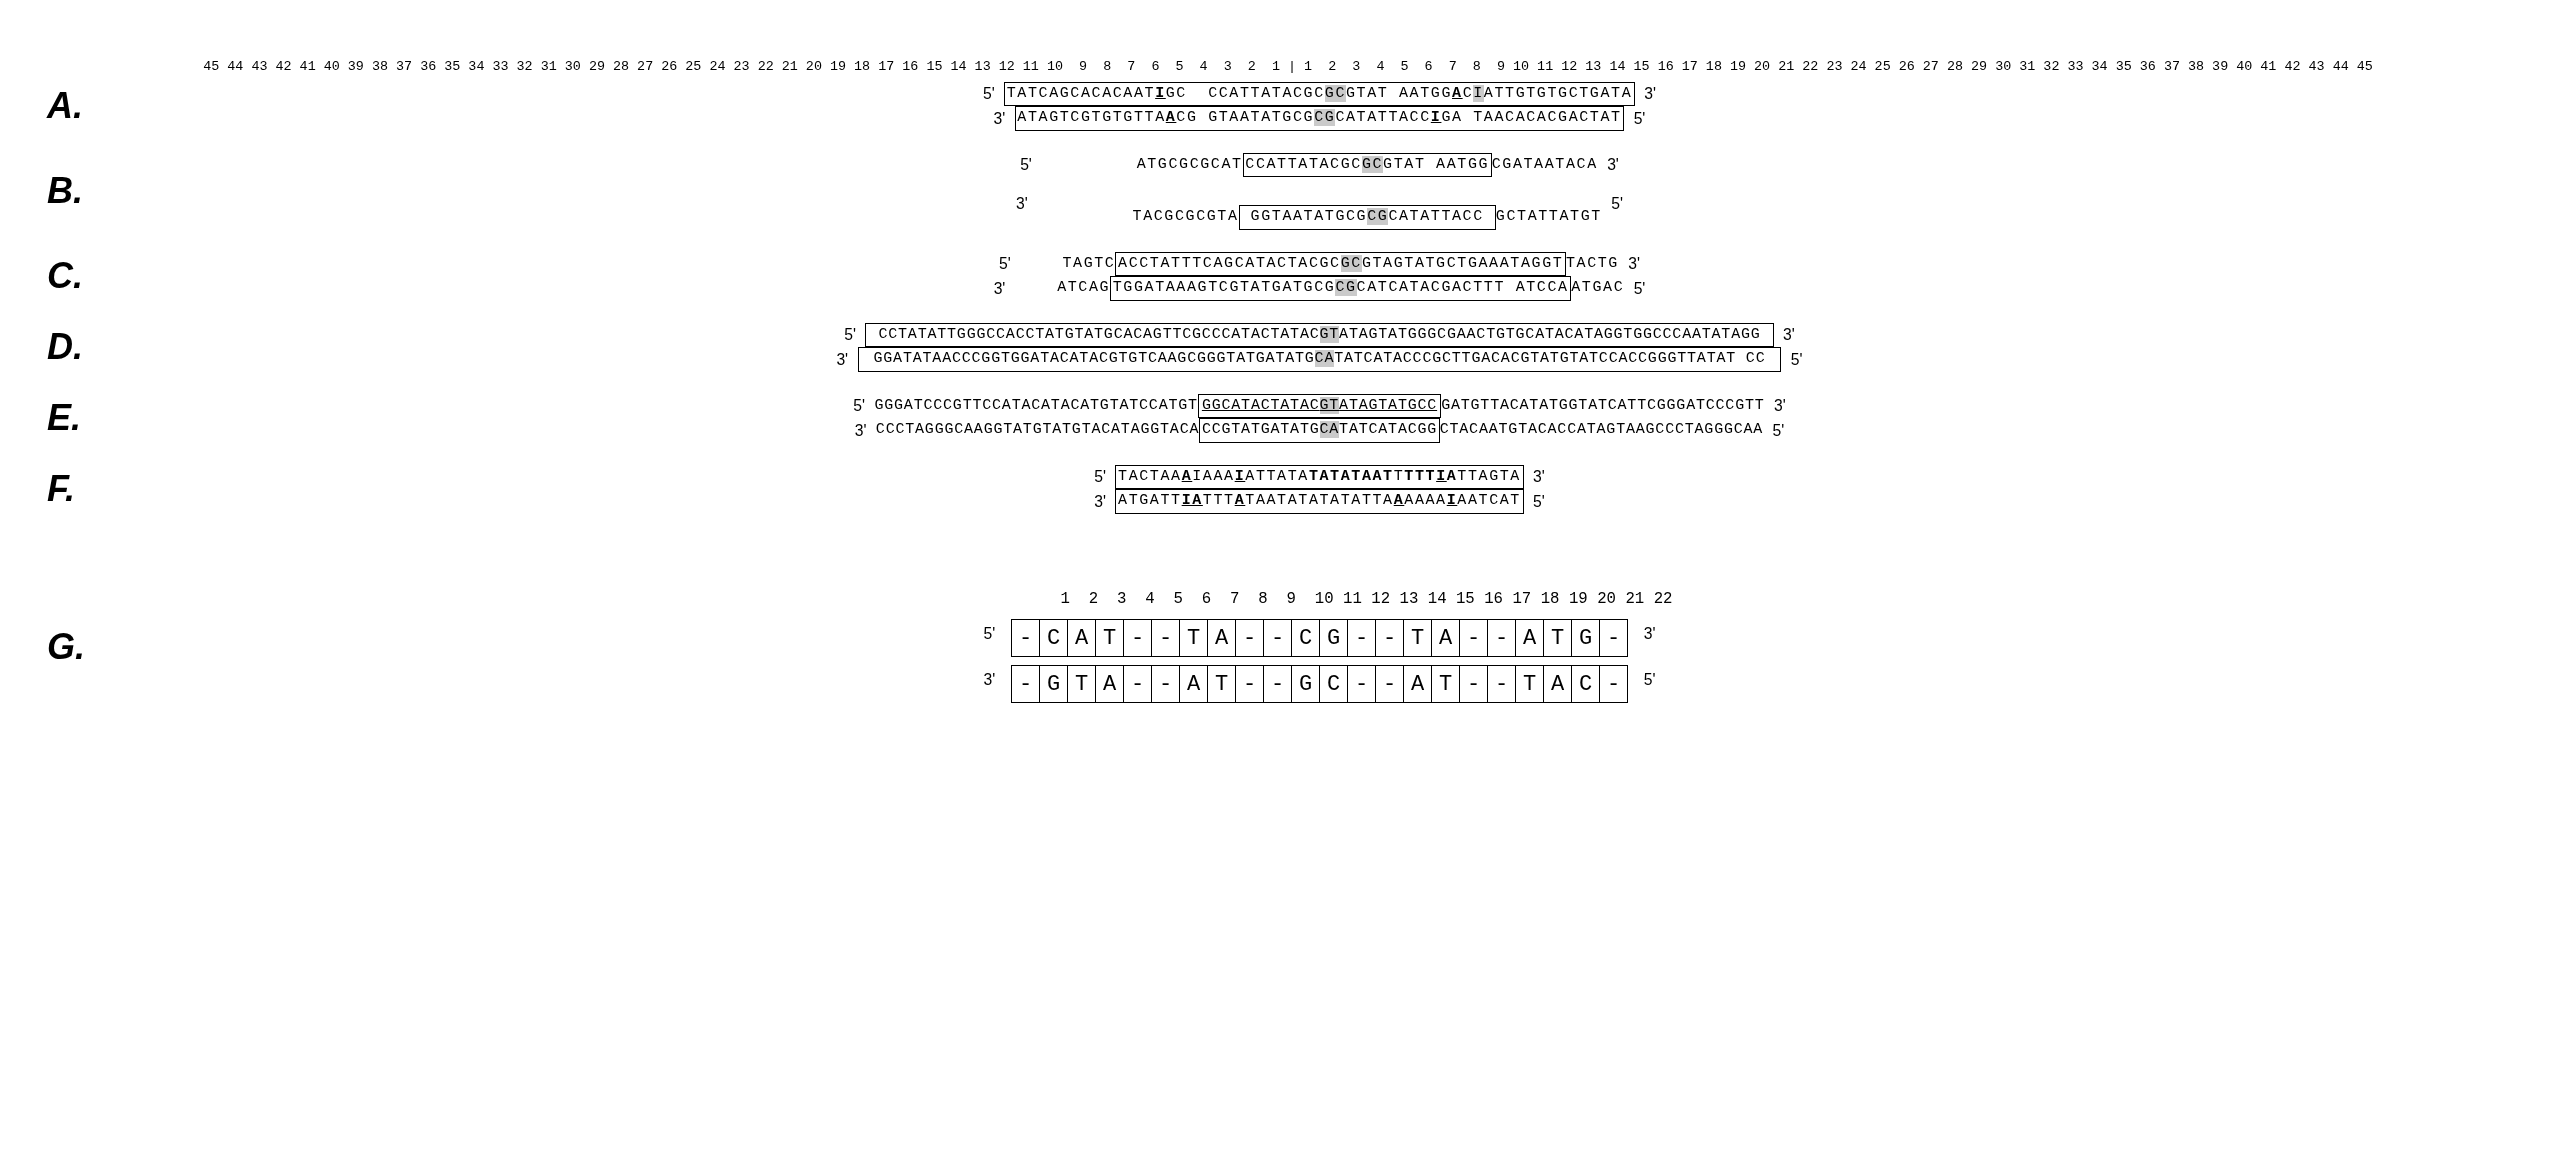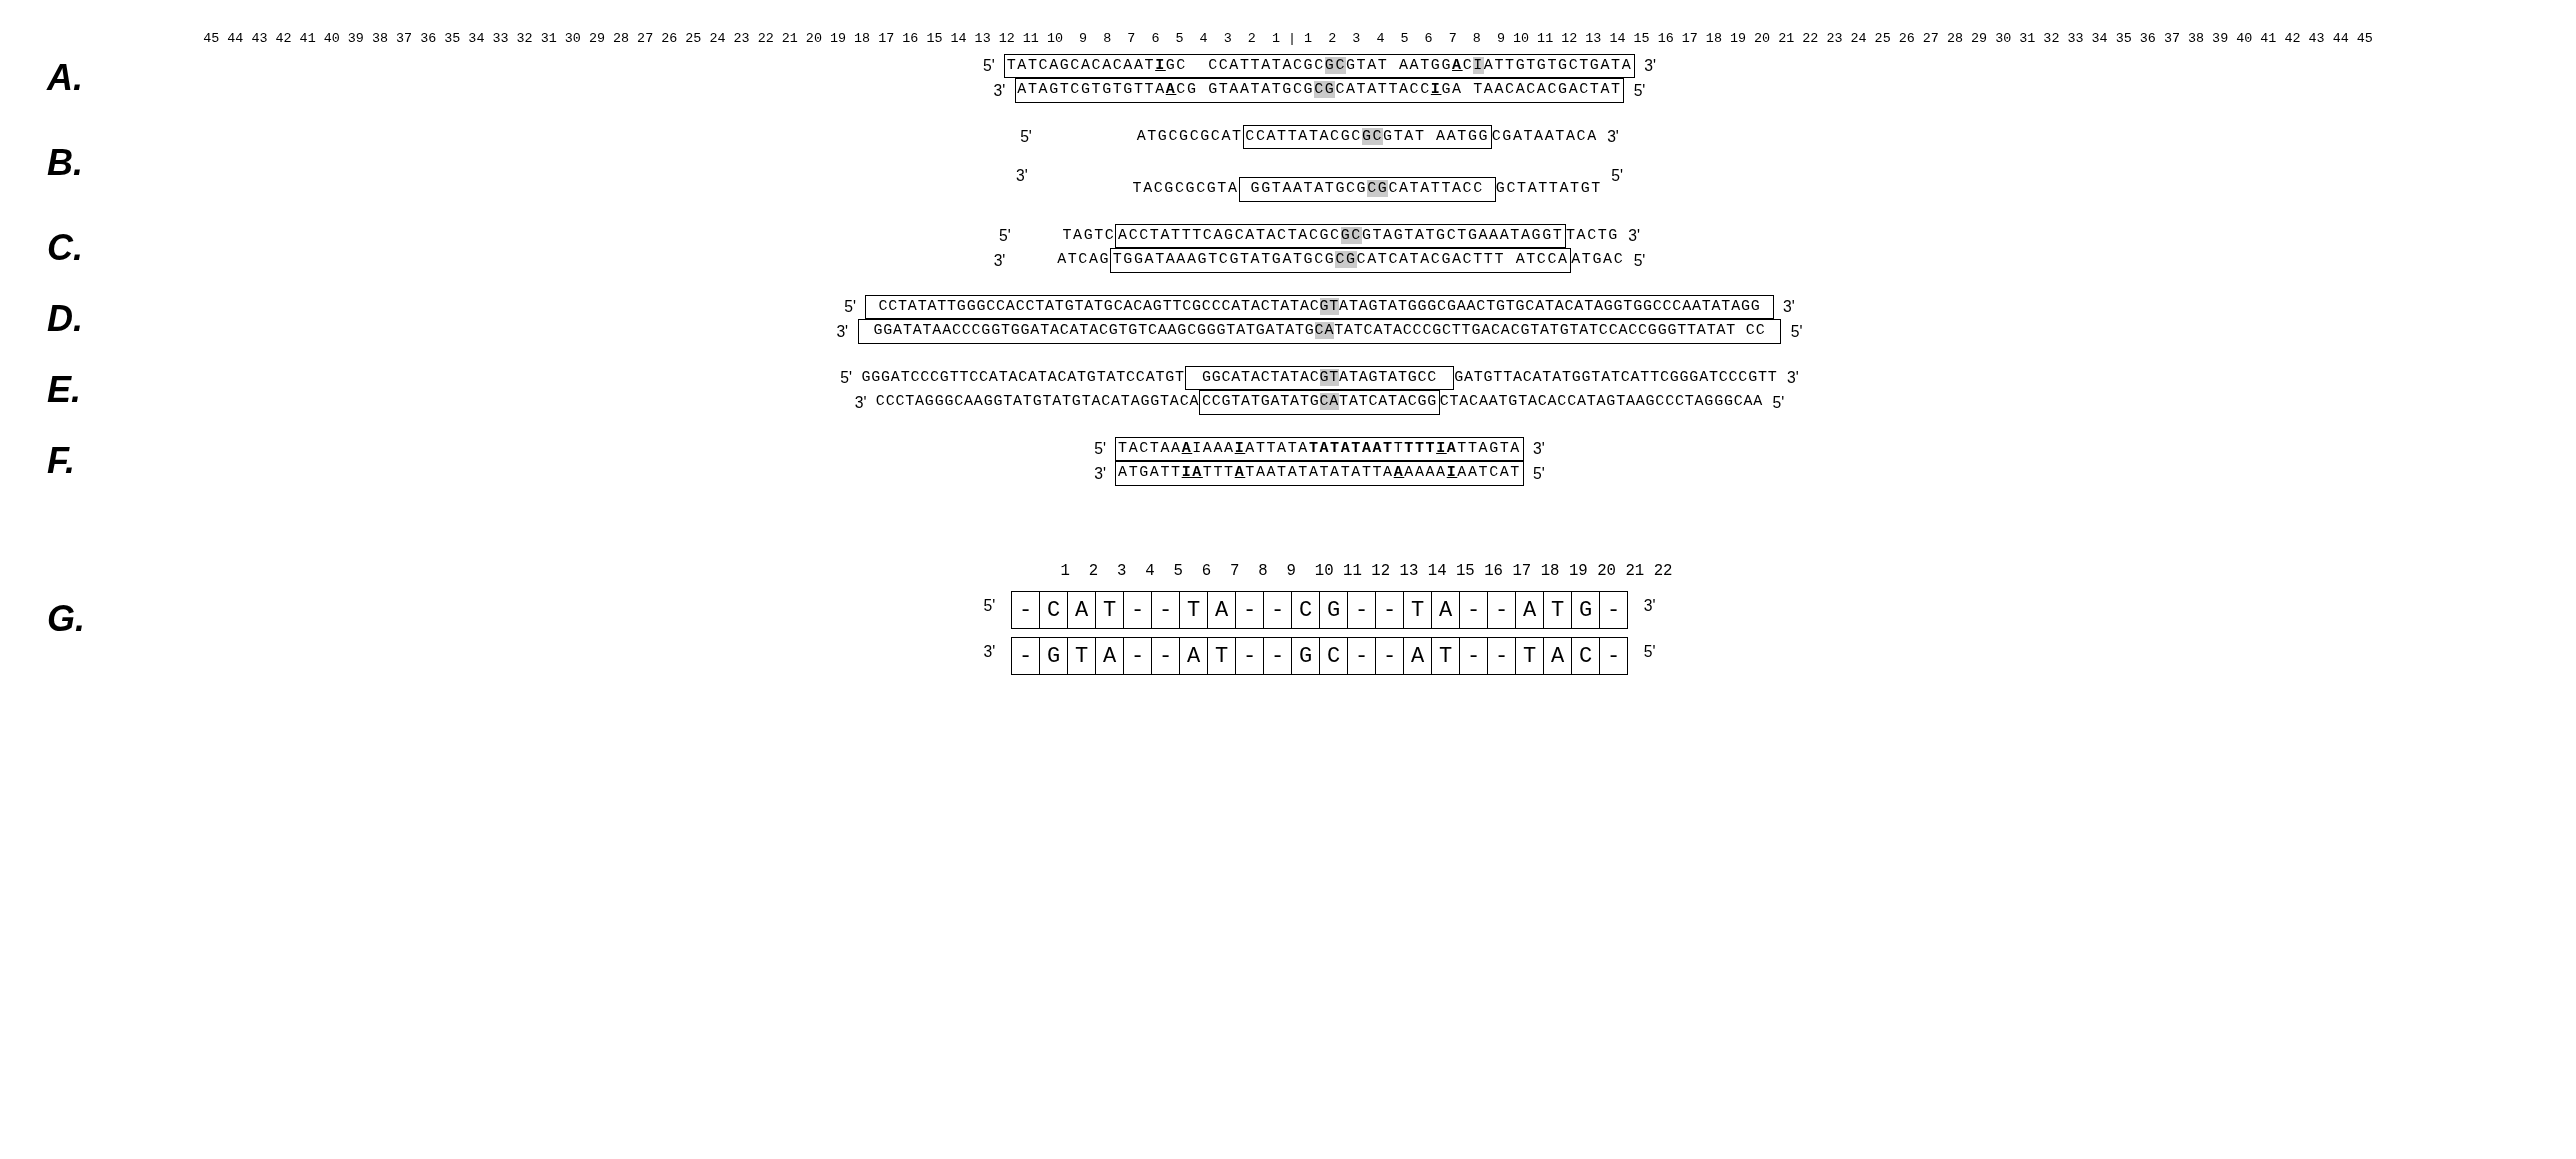--- a/index.html
+++ b/index.html
@@ -100,20 +100,21 @@
       width: 100%;
       margin-bottom: 7.9px;
       position: relative;
     }
 
     .number-ruler {
       font-size: 13.4px;
       font-family: 'Courier New', Courier, monospace;
       letter-spacing: 0px;
       white-space: nowrap;
+      margin-top: 28px;
     }
 
     .section-spacer {
       height: 15.7px;
     }
 
     .section-g {
       margin-top: 31px;
     }
 
@@ -226,21 +227,21 @@
   </div>
 
   <div class="section-spacer"></div>
 
   <div class="section">
     <div class="section-label">E.</div>
     <div class="section-content">
       <div class="strand-row">
         <span class="strand-label">5'</span>
         <span class="seq" style="font-size:15px; letter-spacing:0.8px;">
-          GGGATCCCGTTCCATACATACATGTATCCATGT<span style="border:1.6px solid #000; display:inline-block; padding:0 16px;">GGCATACTATAC<span style="background:rgba(150,150,150,0.5);">GT</span>ATAGTATGCC</span>GATGTTACATATGGTATCATTCGGGATCCCGTT
+          GGGATCCCGTTCCATACATACATGTATCCATGT<span style="border:1.6px solid #000; display:inline-block; padding:0 3px;text-decoration:underline;">GGCATACTATAC<span style="background:rgba(150,150,150,0.5);">GT</span>ATAGTATGCC</span>GATGTTACATATGGTATCATTCGGGATCCCGTT
         </span>
         <span class="end-label">3'</span>
       </div>
       <div class="strand-row">
         <span class="strand-label">3'</span>
         <span class="seq" style="font-size:15px; letter-spacing:0.8px;">
           CCCTAGGGCAAGGTATGTATGTACATAGGTACA<span style="border:1.6px solid #000; display:inline-block; padding:0 1.6px;">CCGTATGATATG<span style="background:rgba(150,150,150,0.5);">CA</span>TATCATACGG</span>CTACAATGTACACCATAGTAAGCCCTAGGGCAA
         </span>
         <span class="end-label">5'</span>
       </div>

